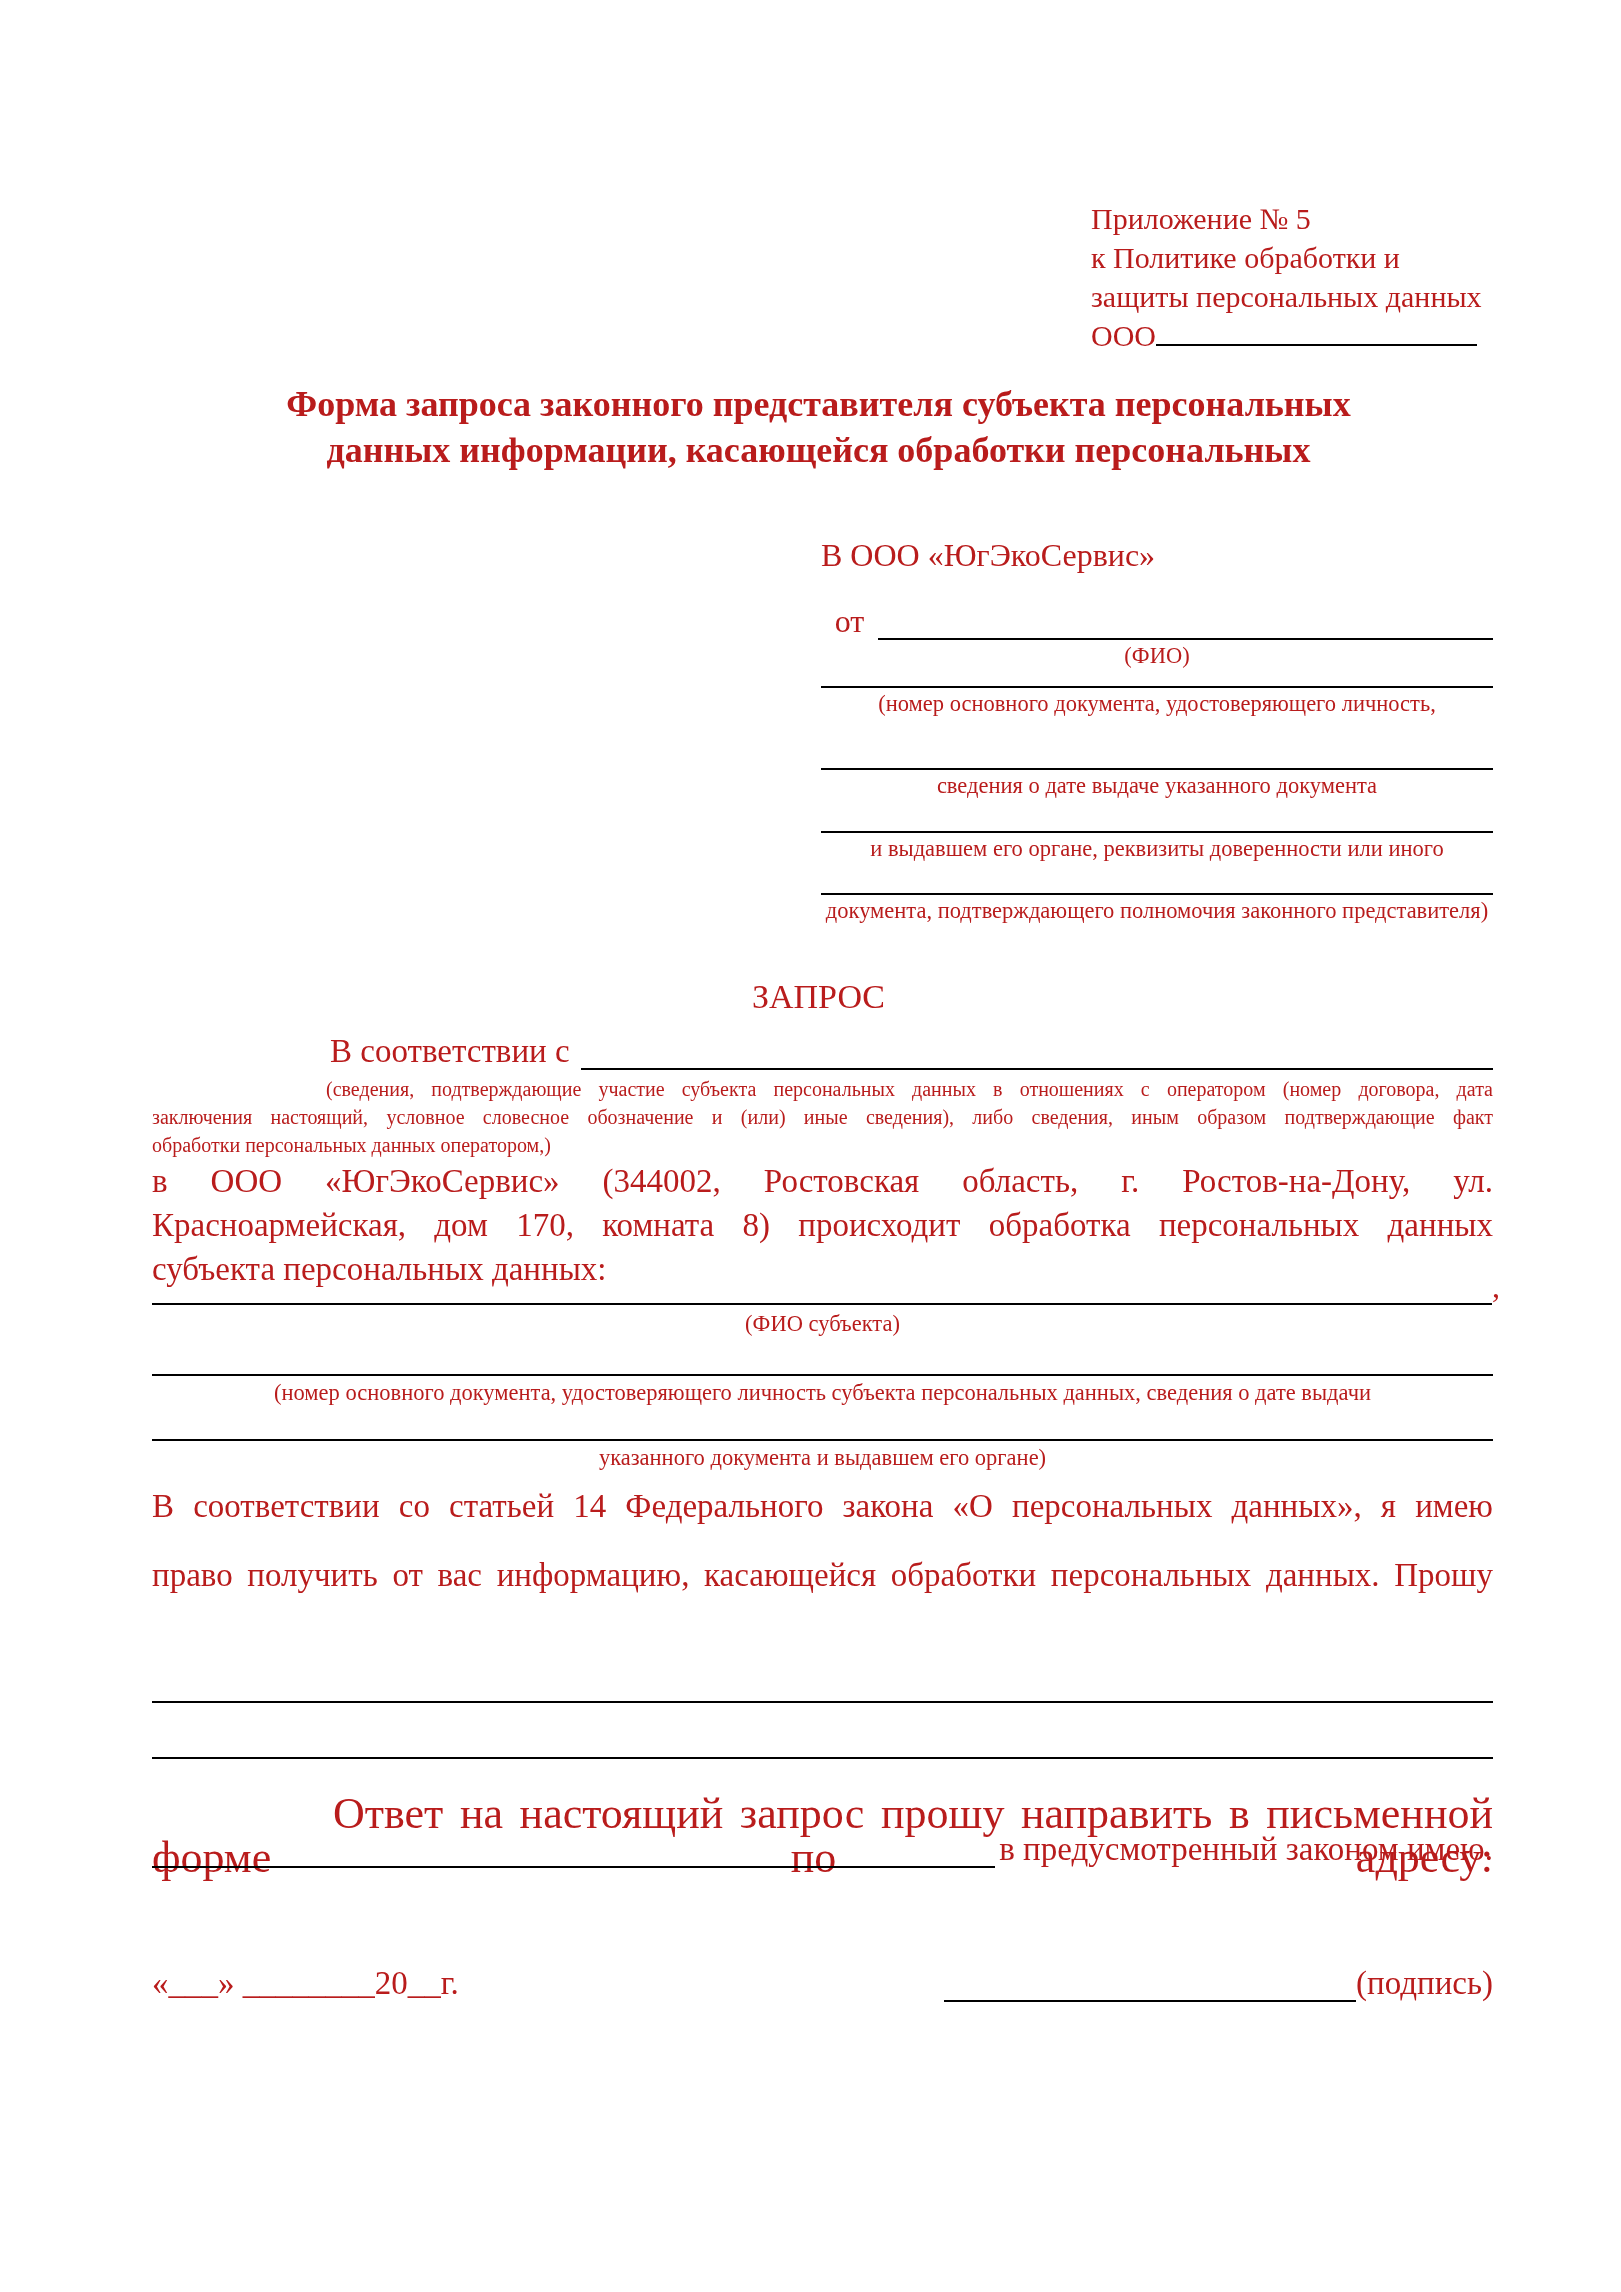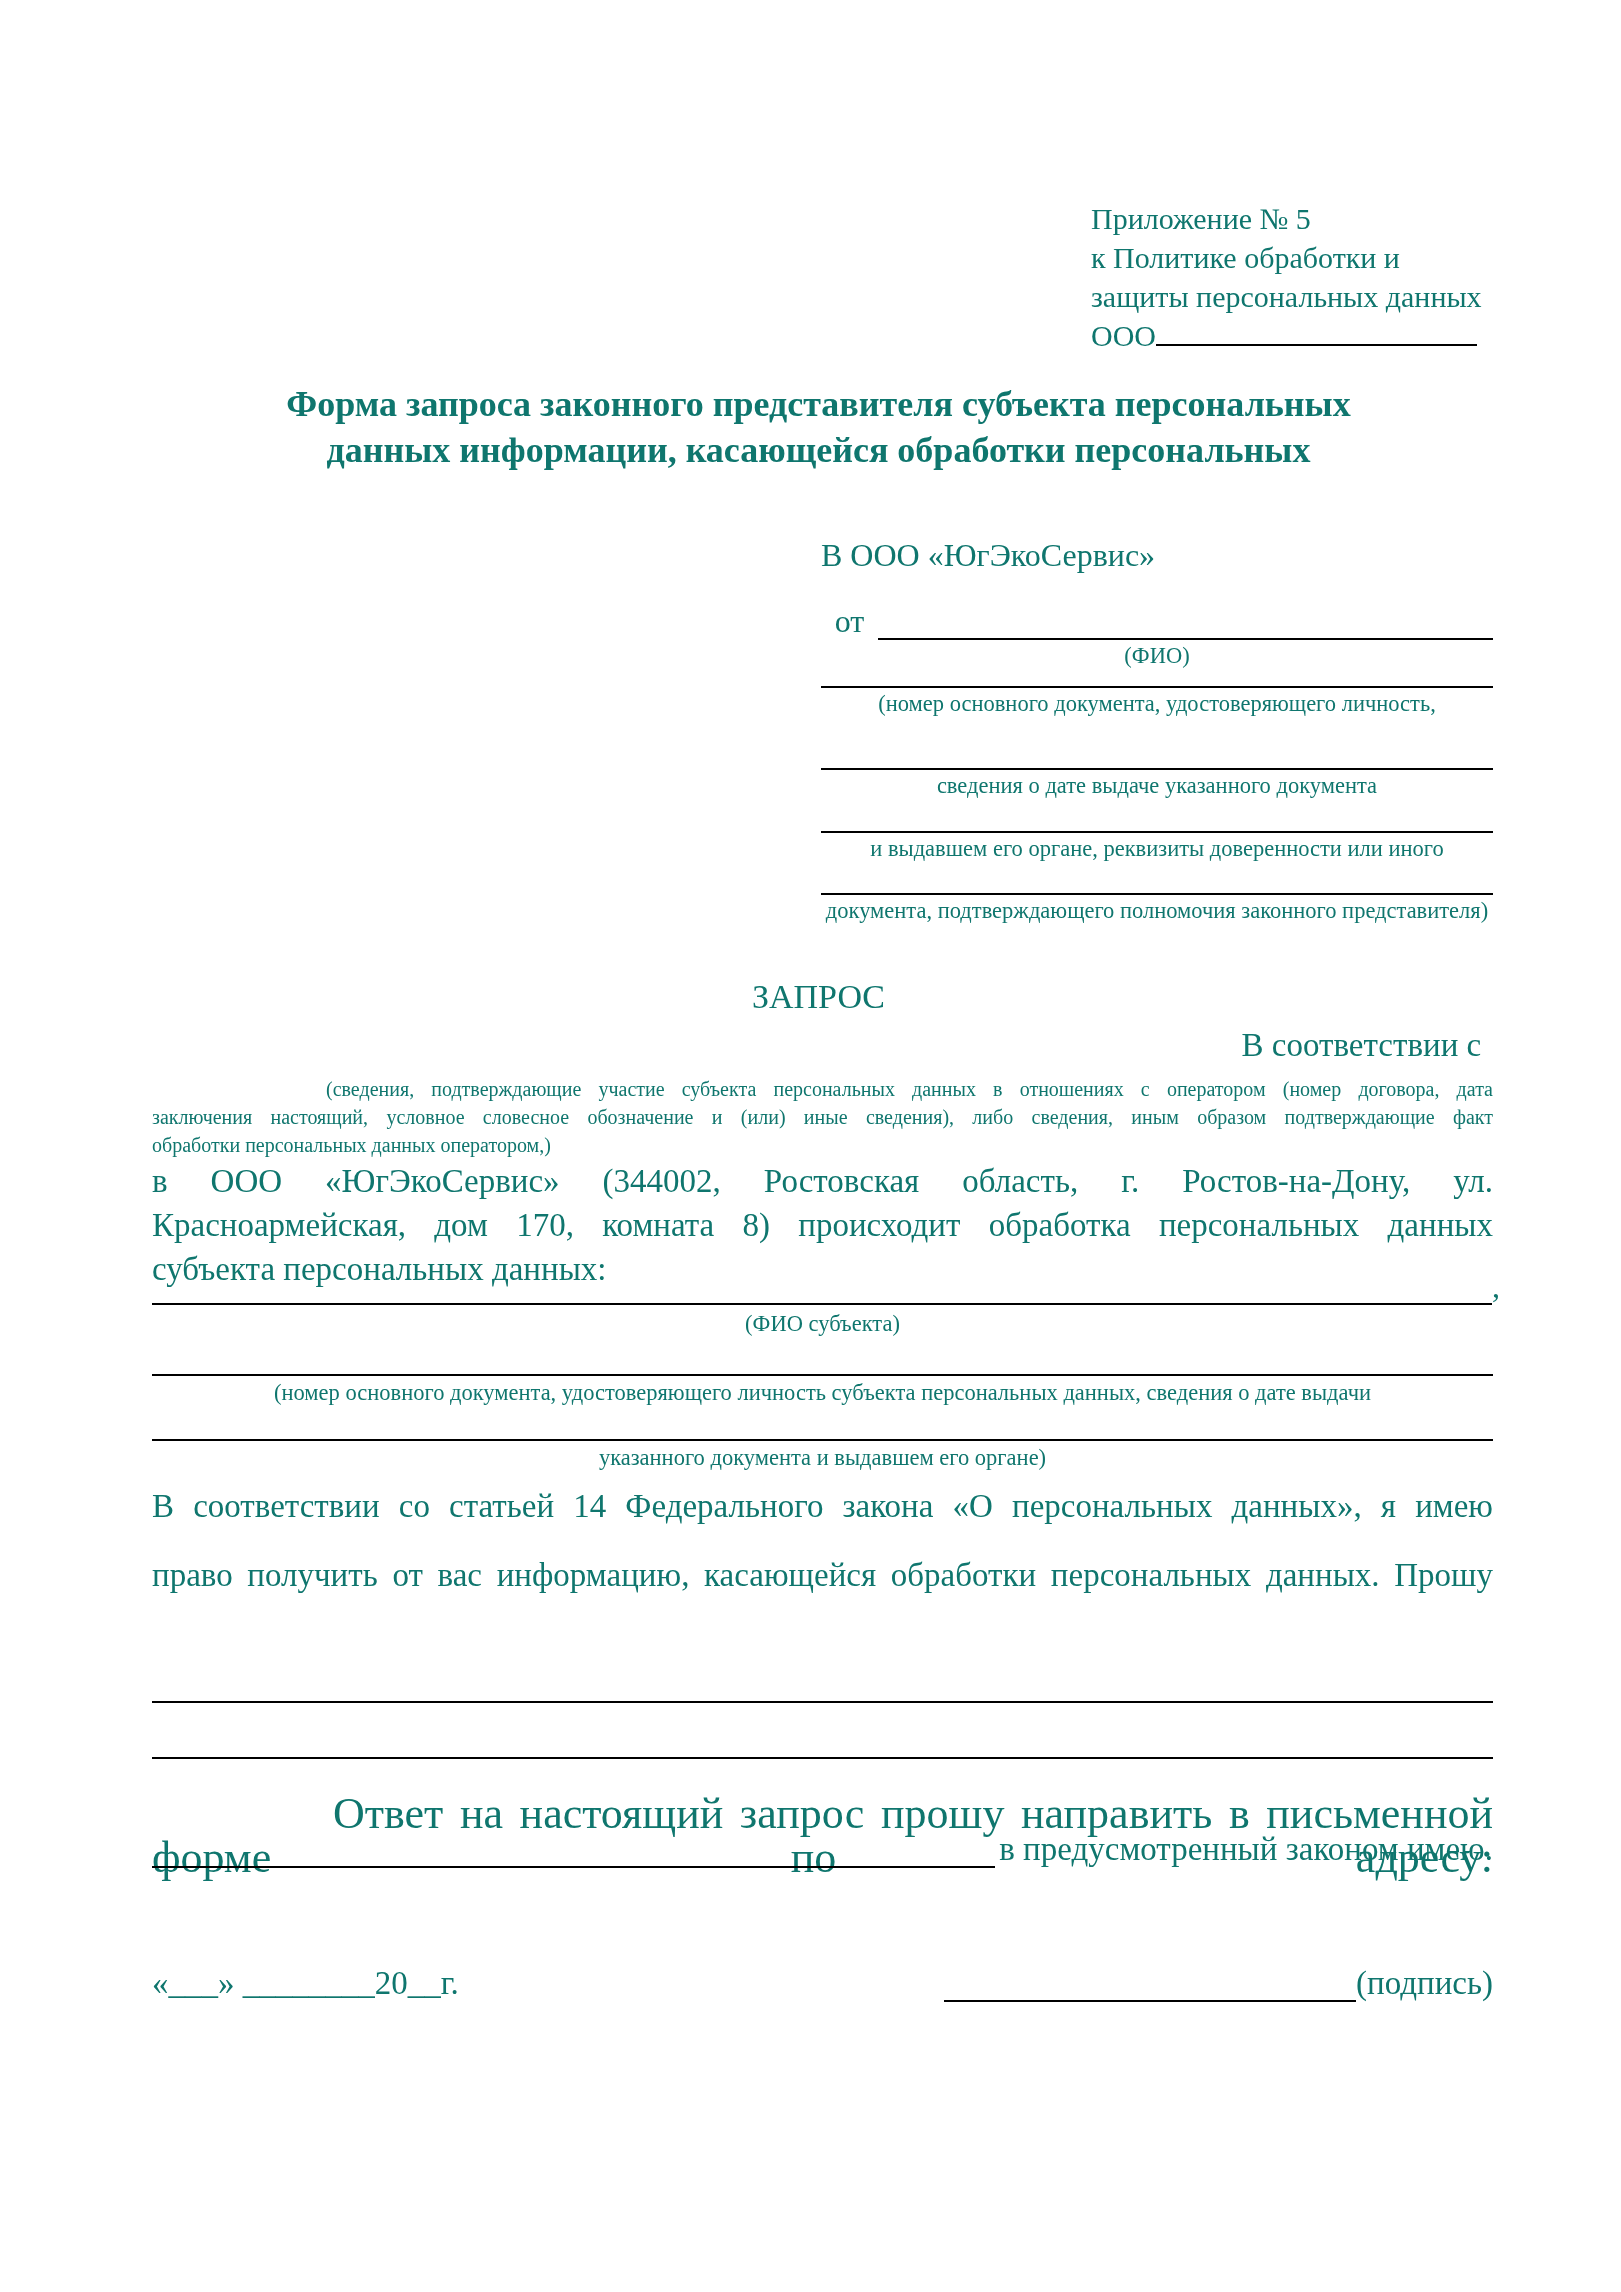--- a/index.html
+++ b/index.html
@@ -1,18 +1,18 @@
 <!DOCTYPE html>
 <html><head>
 <meta charset="utf-8">
 <style>
   html,body { margin:0; padding:0; background:#ffffff; }
   .sheet {
     position:relative; width:1621px; height:2293px; background:#ffffff;
-    font-family:"Liberation Serif", serif; color:#0f766e;
+    font-family:"Liberation Serif", serif; color:#b91c1c;
     overflow:hidden;
   }
   .abs { position:absolute; }
 
   
   .annex { left:1091px; top:199px; width:412px; font-size:30px; line-height:39px; }
   .annex-ul { display:inline-block; width:321px; height:0.85em; border-bottom:2.9px solid #000; }
 
   
   .title { left:147px; top:381px; width:1343px; text-align:center;
@@ -27,21 +27,21 @@
   .grow-ul { flex:1; border-bottom:2.9px solid #000; height:100%; }
   .caption { position:absolute; left:0; right:0; text-align:center;
              font-size:22.5px; line-height:25.5px; white-space:nowrap; }
   .fline { position:absolute; left:0; right:0; height:35px; border-bottom:2.9px solid #000; }
 
   
   .heading { left:147px; top:978px; width:1343px; text-align:center; font-size:34px; }
 
   
   .accordance { left:152px; top:1027px; width:1341px; height:43px;
-                display:flex; align-items:flex-end; font-size:33px;flex-direction:column; }
+                display:flex; align-items:flex-end; font-size:33px; }
   .accordance .lbl { margin-left:178px; padding-right:11.8px; white-space:nowrap; }
 
   
   .note { left:152px; top:1075px; width:1341px; font-size:20px; line-height:28px; }
   .note .l1 { text-indent:174px; }
   .jl { text-align:justify; text-align-last:justify; }
 
   
   .para { left:152px; top:0; width:1341px; font-size:33px; line-height:44px; }
   .op-para { top:1159px; }

